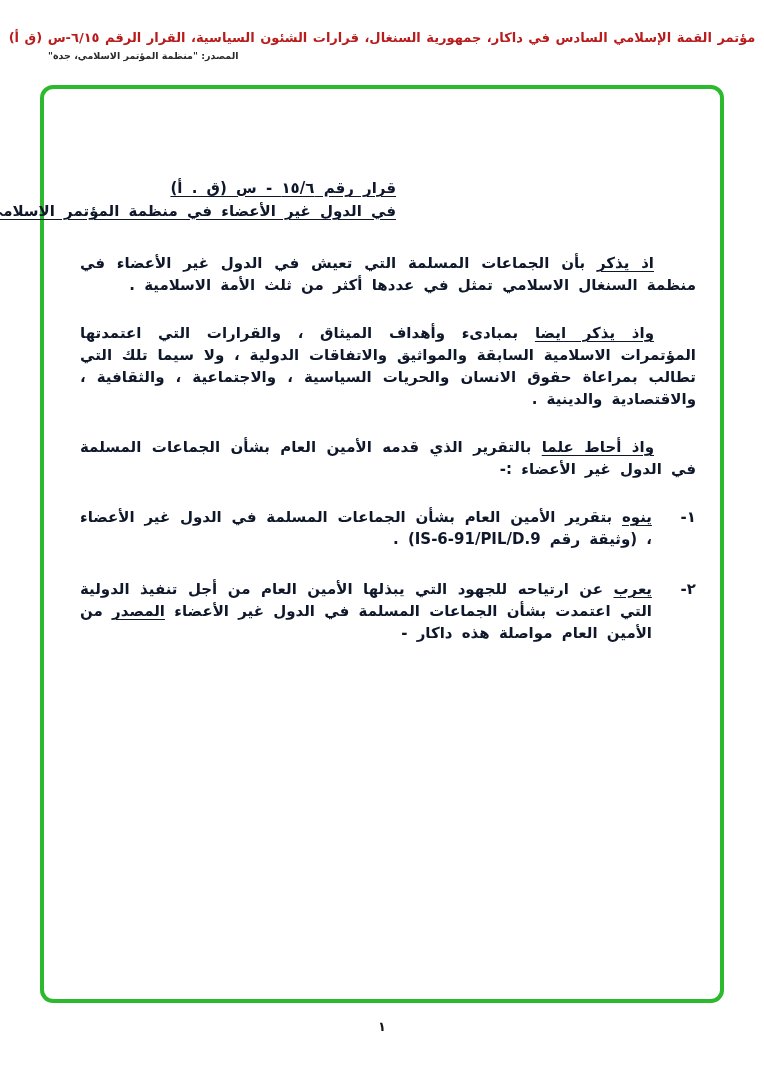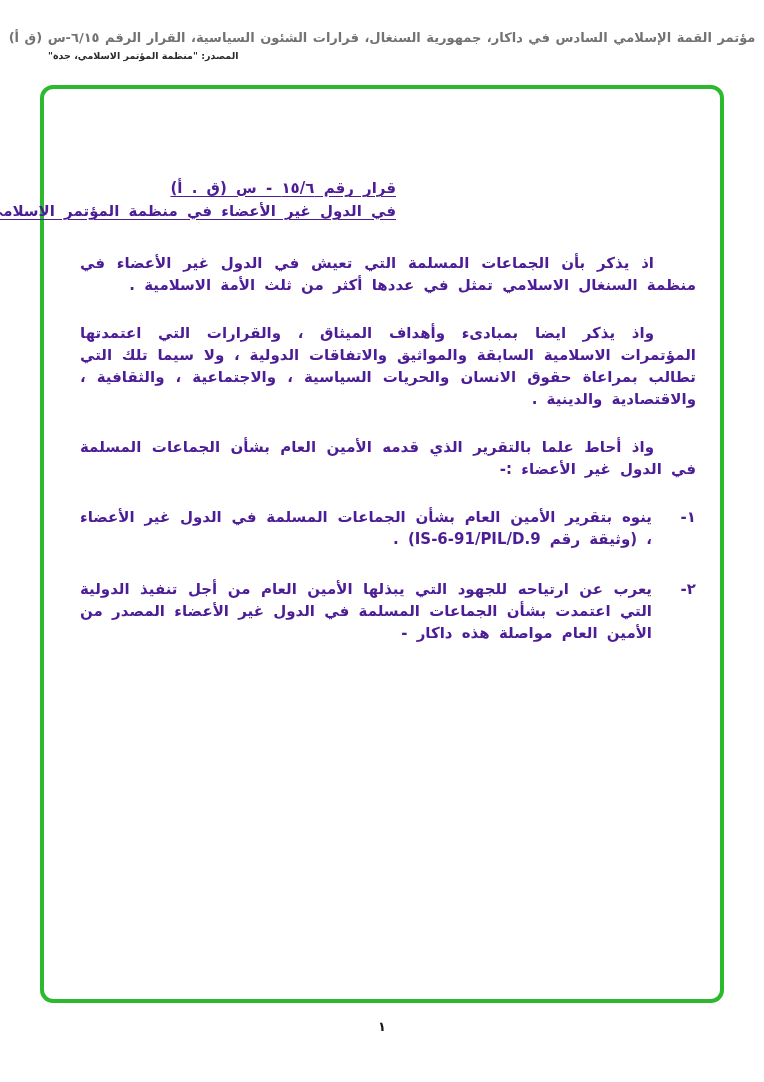--- a/index.html
+++ b/index.html
@@ -10,21 +10,21 @@
     overflow: hidden;
   }
   .page { width: 764px; height: 1082px; position: relative; }
 
   
   .hdr {
     padding-top: 30px;
     text-align: center;
     font-size: 13px;
     font-weight: bold;
-    color: #737373;
+    color: #b91c1c;
     word-spacing: 1px;
   }
   .src {
     margin: 5px 0 0 48px;
     text-align: left;
     font-size: 9.5px;
     font-weight: bold;
     color: #2a2a2a;
   }
 
@@ -33,21 +33,21 @@
     width: 684px;
     height: 918px;
     margin: 24px auto 0 auto;
     border: 4px solid #2db92d;
     border-radius: 13px;
     padding: 88px 24px 0 36px;
     background: #ffffff;
   }
 
   .doc {
-    color: #4c1d95;
+    color: #0f172a;
     font-weight: bold;
     font-size: 15px;
     line-height: 22px;
     word-spacing: 4px;
   }
 
   
   .titles {
     margin: 0 300px 30px 0;
     text-align: right;
@@ -57,21 +57,21 @@
     text-underline-offset: 3px;
     white-space: nowrap;
     margin-bottom: 1px;
   }
 
   .para {
     text-align: justify;
     text-indent: 42px;
     margin-bottom: 26px;
   }
-  .lead { text-underline-offset: 3px; }
+  .lead { text-decoration: underline; text-underline-offset: 3px; }
 
   .item {
     display: flex;
     margin-bottom: 28px;
   }
   .num {
     flex: 0 0 44px;
     padding-left: 6px;
   }
   .itext {

